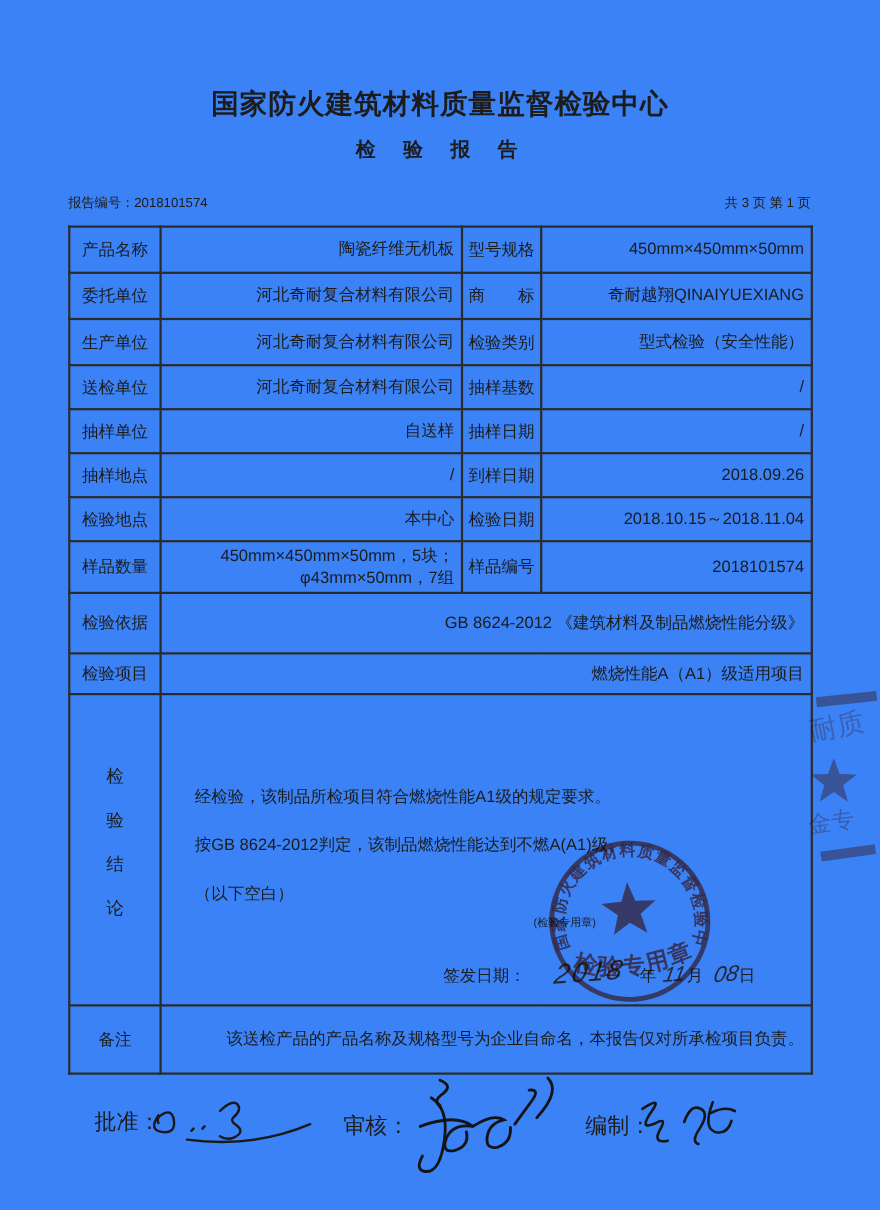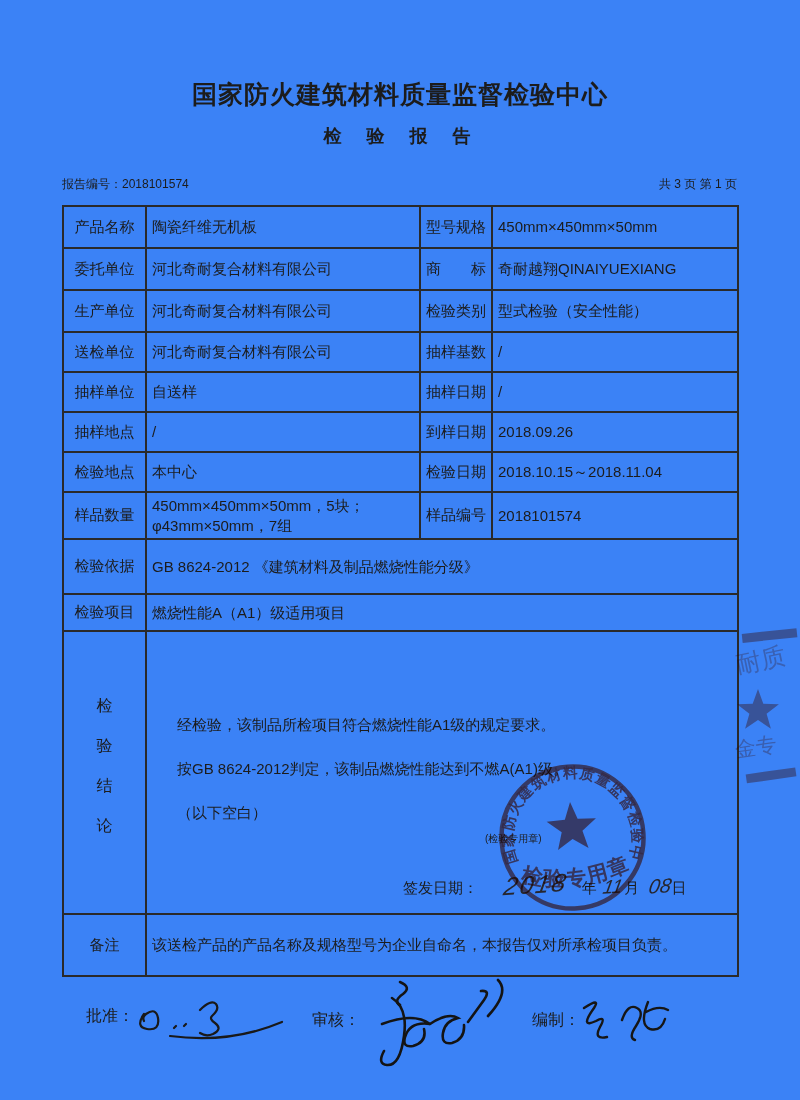--- a/index.html
+++ b/index.html
@@ -25,42 +25,42 @@
   
   table.report {
     position:absolute; top:205px; left:62px; width:675px;
     border-collapse:collapse; table-layout:fixed;
   }
   table.report td {
     border:2px solid #2a2a2a; font-size:15px; vertical-align:middle;
     overflow:hidden;
   }
   td.lbl { text-align:center; padding:0 3px; }
-  td.val { text-align:left; padding:2px 6px 2px 5px; line-height:20px; }
+  td.val { text-align:right; padding:2px 6px 2px 18px; line-height:20px; }
   col.c1 { width:83px; } col.c2 { width:274px; } col.c3 { width:72px; } col.c4 { width:246px; }
   tr.h42 { height:42px; } tr.h40 { height:40px; } tr.h47 { height:47px; }
   tr.h55 { height:55px;margin-left:8px; } tr.h37 { height:37px; } tr.h283 { height:283px; } tr.h66 { height:62px; }
   
   td.concl-label { vertical-align:middle; }
   .vert-label { display:flex; flex-direction:column; align-items:center; gap:19px; padding:28px 0 40px 0; font-size:16px; }
   td.concl { position:relative; vertical-align:top; }
   .concl-text { padding:17px 18px 0 30px; }
   .concl-text p { font-size:15px; line-height:20px; margin-bottom:24px; }
   .stamp-note { position:absolute; left:338px; top:200px; font-size:10px; }
   .sign-line { position:absolute; left:256px; top:238px; display:flex; align-items:baseline; font-size:15px; white-space:nowrap; }
   .hand { font-style:italic; color:#26262e; transform:rotate(-4deg) skewX(-14deg); display:inline-block; }
   .hand.year { font-size:25px; margin:0 14px 0 26px; letter-spacing:2px; }
   .hand.mo   { font-size:19px; margin:0 2px 0 6px; }
   .hand.day  { font-size:20px; margin:0 0 0 10px; }
   .unit { font-size:15px; }
   
   .stamp-svg { position:absolute; left:490px; top:755px; mix-blend-mode:multiply; transform:rotate(-4deg); }
   .edge-stamp-svg { position:absolute; left:730px; top:623px; mix-blend-mode:multiply; }
   
-  .sig-label { position:absolute; font-size:16px;text-align:center; }
+  .sig-label { position:absolute; font-size:20px;text-align:center; }
   .lab-approve { left:86px;  top:1006px; }
   .lab-review  { left:312px; top:1010px; }
   .lab-prepare { left:532px; top:1010px; }
   .sig-svg { position:absolute; }
   .sig1 { left:128px; top:990px; }
   .sig2 { left:348px; top:972px; }
   .sig3 { left:570px; top:990px; }
 </style>
 </head>
 <body>

